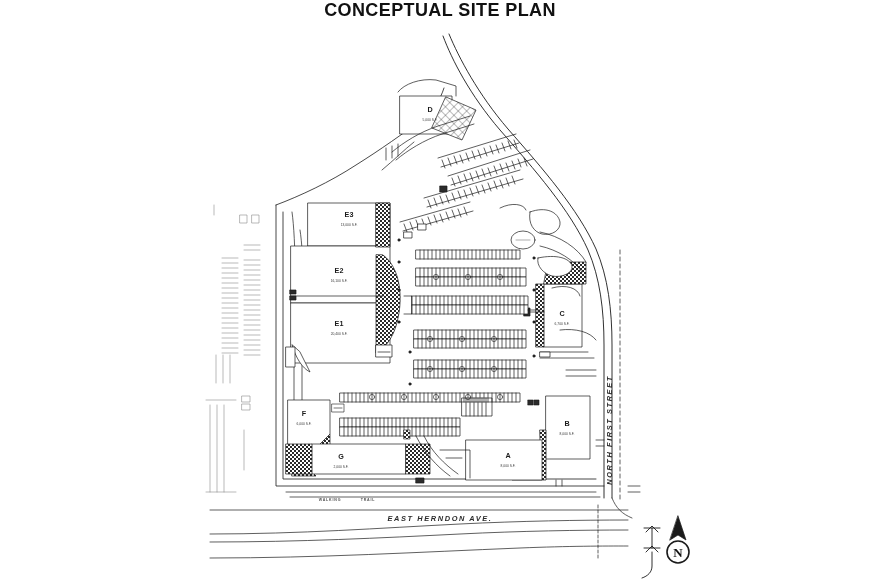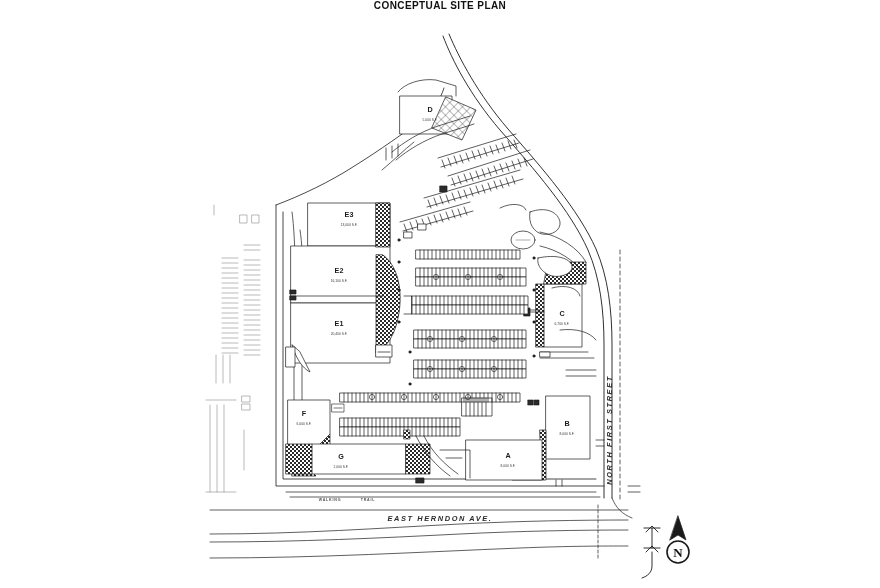--- a/index.html
+++ b/index.html
@@ -6,21 +6,21 @@
   html,body{margin:0;padding:0;background:#ffffff;}
   body{width:880px;height:588px;overflow:hidden;
        font-family:"Liberation Sans",sans-serif;color:#1a1a1a;}
   #root{position:relative;width:880px;height:588px;background:#fff;}
 
   
   .title{
     position:absolute;left:0;top:0;width:880px;
     text-align:center;
     font-family:"Liberation Sans",sans-serif;
-    font-weight:bold;font-size:10px;letter-spacing:.4px;
+    font-weight:bold;font-size:18px;letter-spacing:.4px;
     color:#111;
   }
 
   
   #sheet{position:absolute;left:0;top:0;width:880px;height:588px;}
   #sheet svg{display:block;}
 
   
   .bldg-letter{font-family:"Liberation Sans",sans-serif;font-size:7.2px;
       font-weight:bold;text-anchor:middle;fill:#1a1a1a;}

